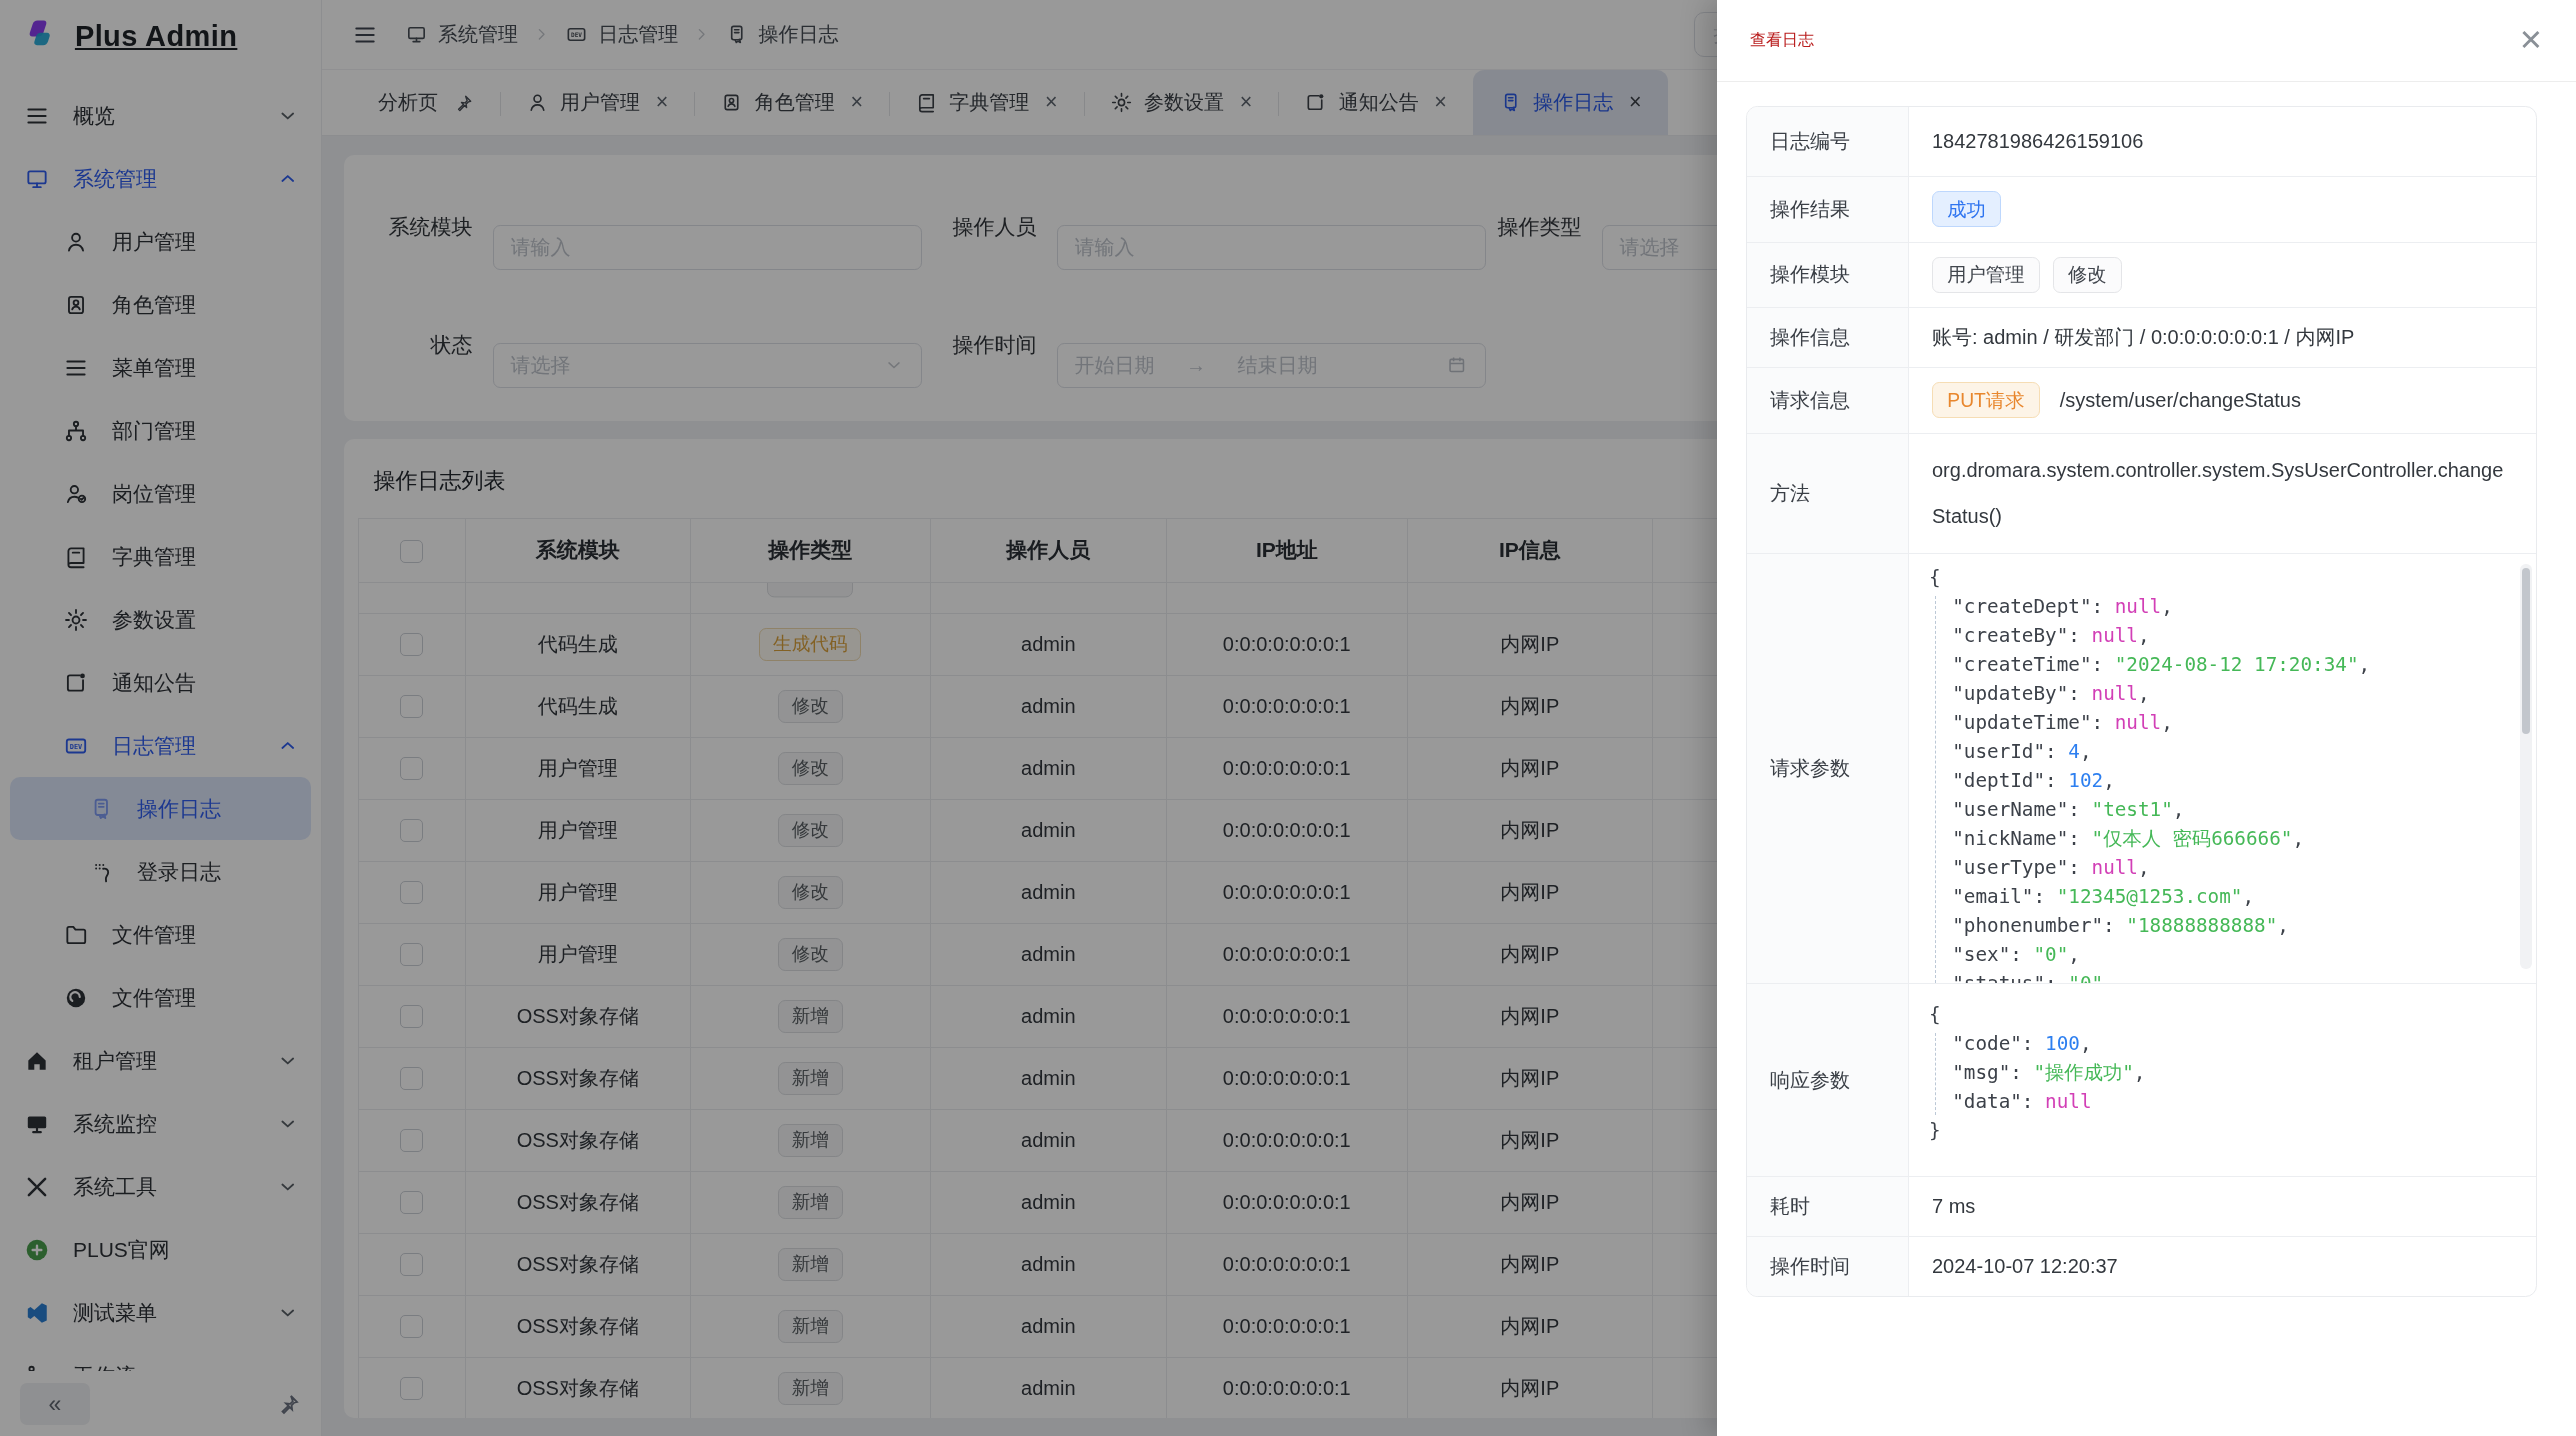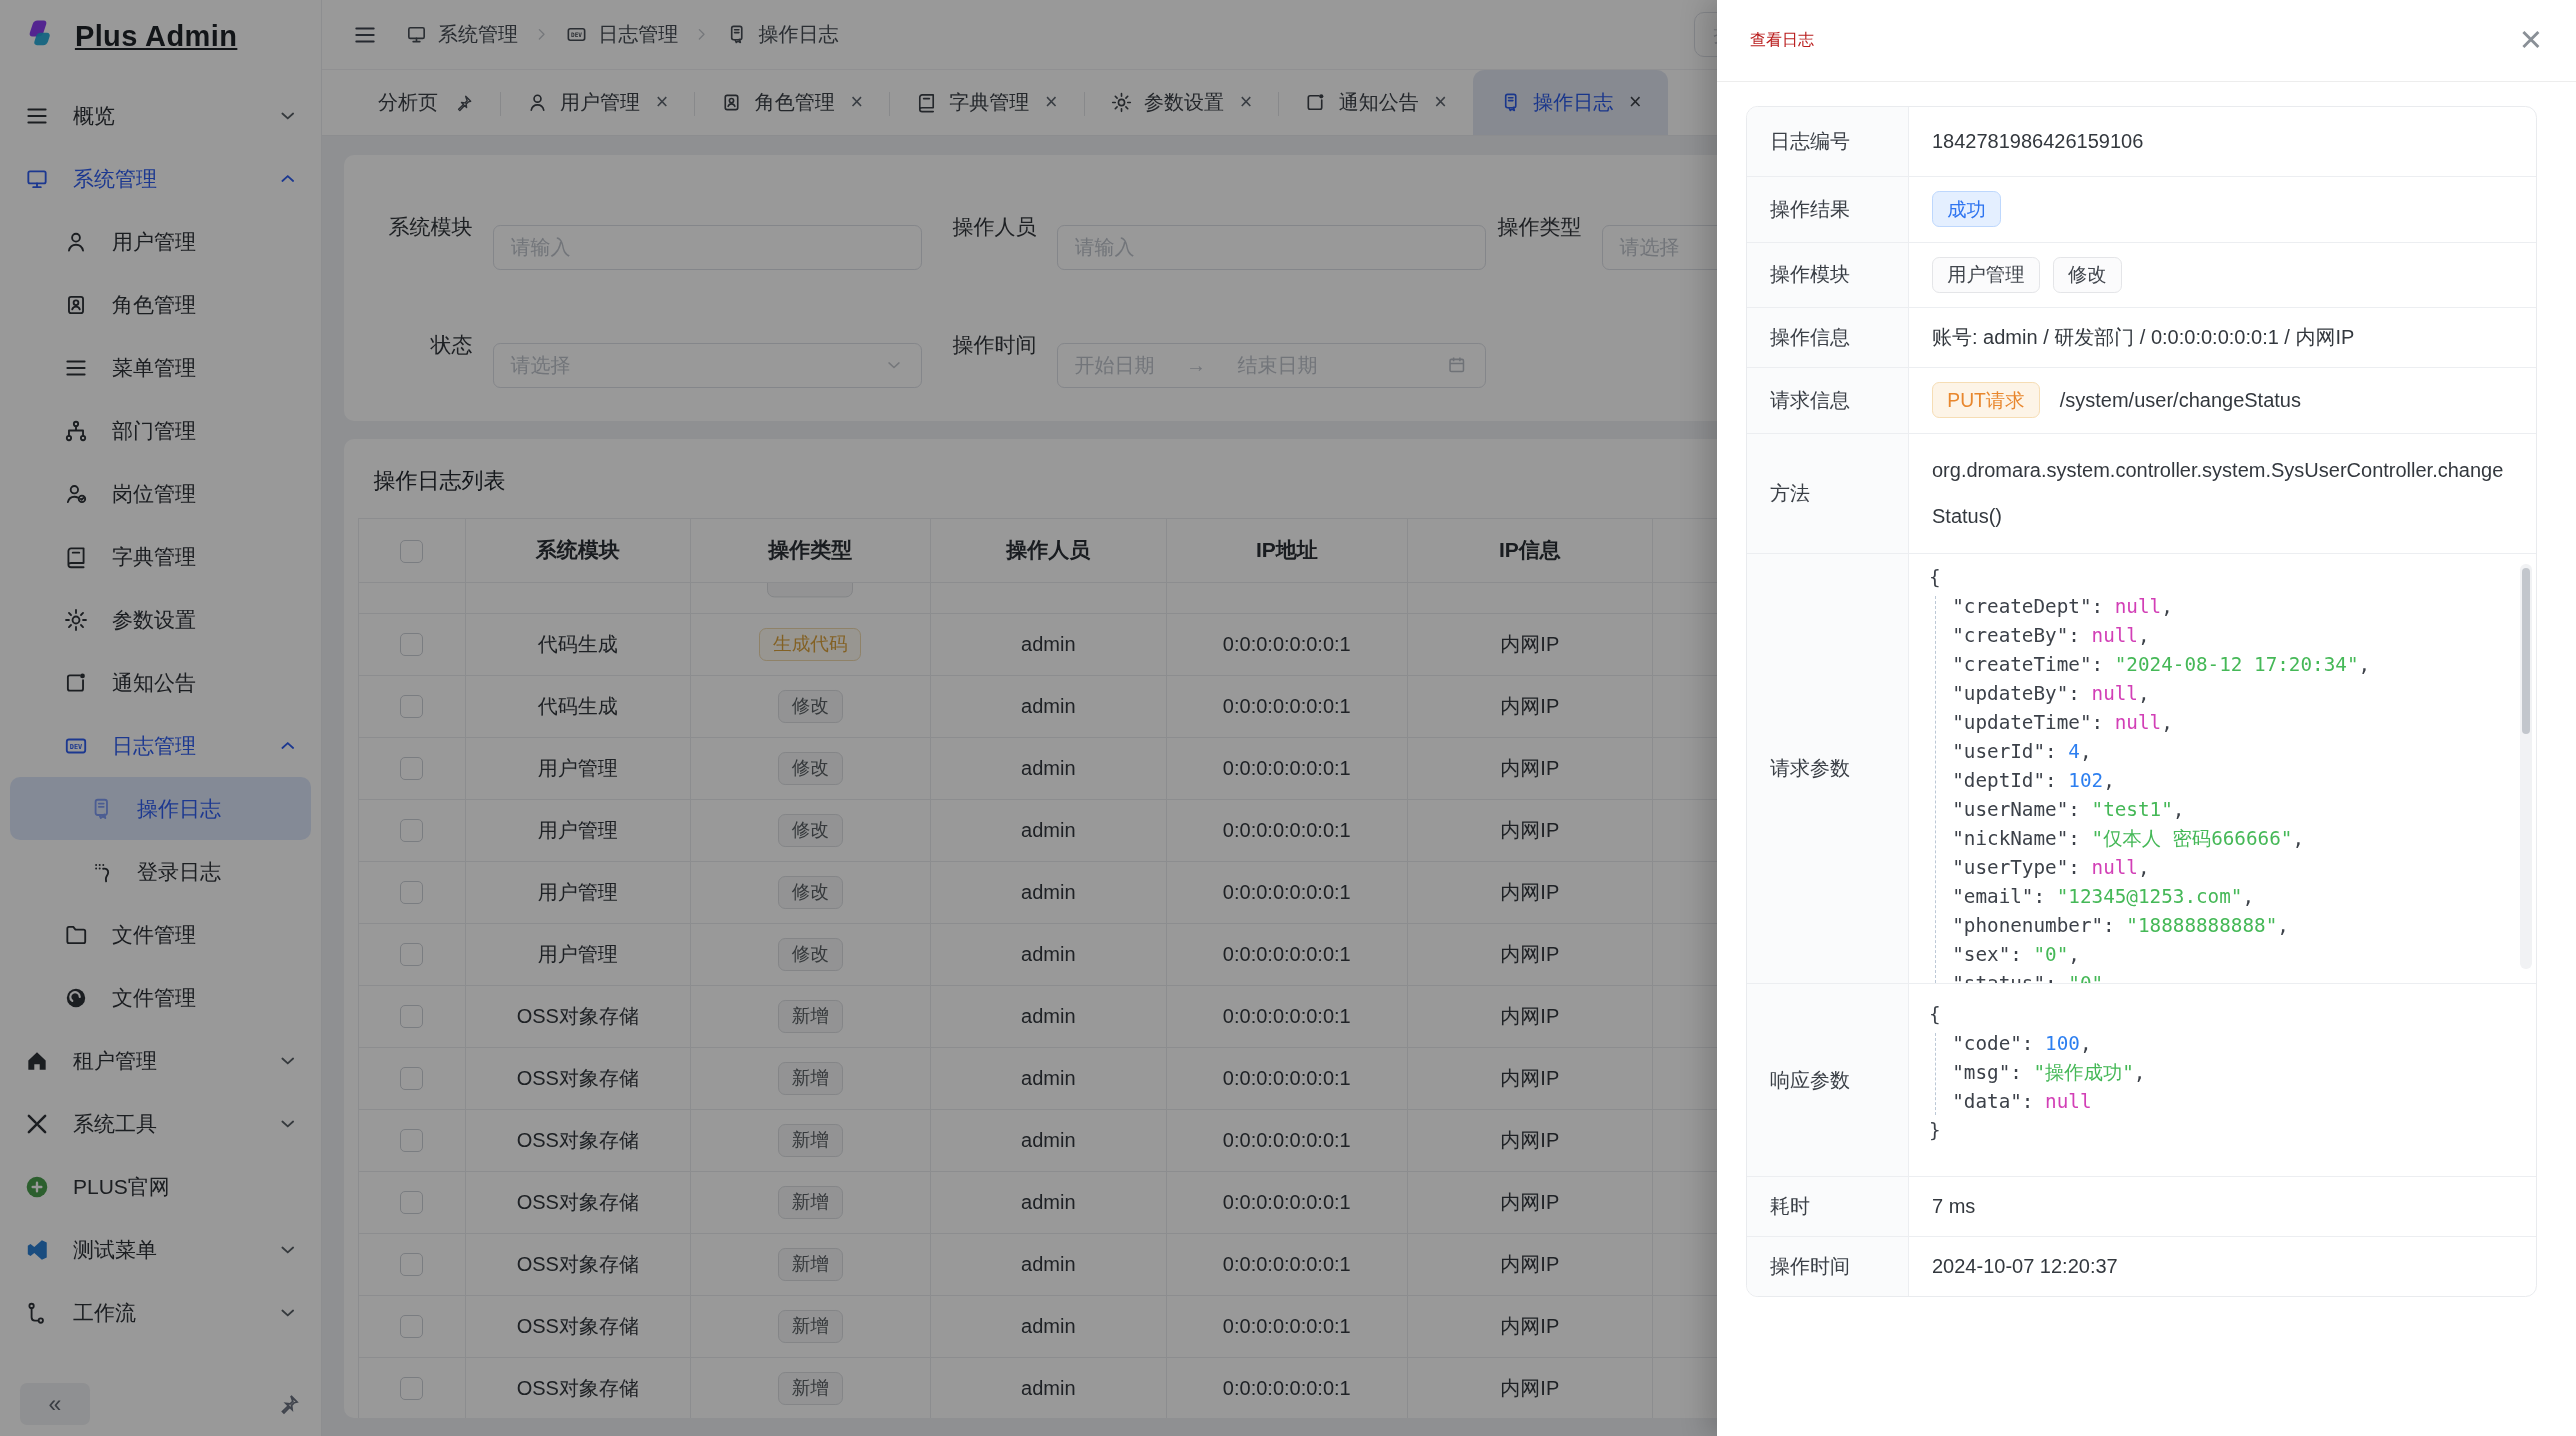--- a/index.html
+++ b/index.html
@@ -300,20 +300,34 @@
           <span class="m-label">租户管理</span>
           <span class="m-chev down">
             <svg viewBox="0 0 24 24" fill="none" stroke="currentColor" stroke-width="1.7" stroke-linecap="round" stroke-linejoin="round">
               <path d="M6 9.5l6 5.5 6-5.5" stroke-width="2"></path>
             </svg>
           </span>
         </div>
         <div class="m-item lvl0">
           <span class="m-ico">
             <svg viewBox="0 0 24 24" fill="none" stroke="currentColor" stroke-width="1.7" stroke-linecap="round" stroke-linejoin="round">
+              <rect x="3.5" y="5" width="17" height="11" rx="1.5" fill="currentColor" stroke="none"></rect>
+              <path d="M12 16v3.5M8.5 19.5h7" stroke-width="2"></path>
+            </svg>
+          </span>
+          <span class="m-label">系统监控</span>
+          <span class="m-chev down">
+            <svg viewBox="0 0 24 24" fill="none" stroke="currentColor" stroke-width="1.7" stroke-linecap="round" stroke-linejoin="round">
+              <path d="M6 9.5l6 5.5 6-5.5" stroke-width="2"></path>
+            </svg>
+          </span>
+        </div>
+        <div class="m-item lvl0">
+          <span class="m-ico">
+            <svg viewBox="0 0 24 24" fill="none" stroke="currentColor" stroke-width="1.7" stroke-linecap="round" stroke-linejoin="round">
               <path d="M4.5 4.5l6 6M19.5 4.5l-15 15M13.5 13.5l6 6" stroke-width="2.3"></path>
             </svg>
           </span>
           <span class="m-label">系统工具</span>
           <span class="m-chev down">
             <svg viewBox="0 0 24 24" fill="none" stroke="currentColor" stroke-width="1.7" stroke-linecap="round" stroke-linejoin="round">
               <path d="M6 9.5l6 5.5 6-5.5" stroke-width="2"></path>
             </svg>
           </span>
         </div>

